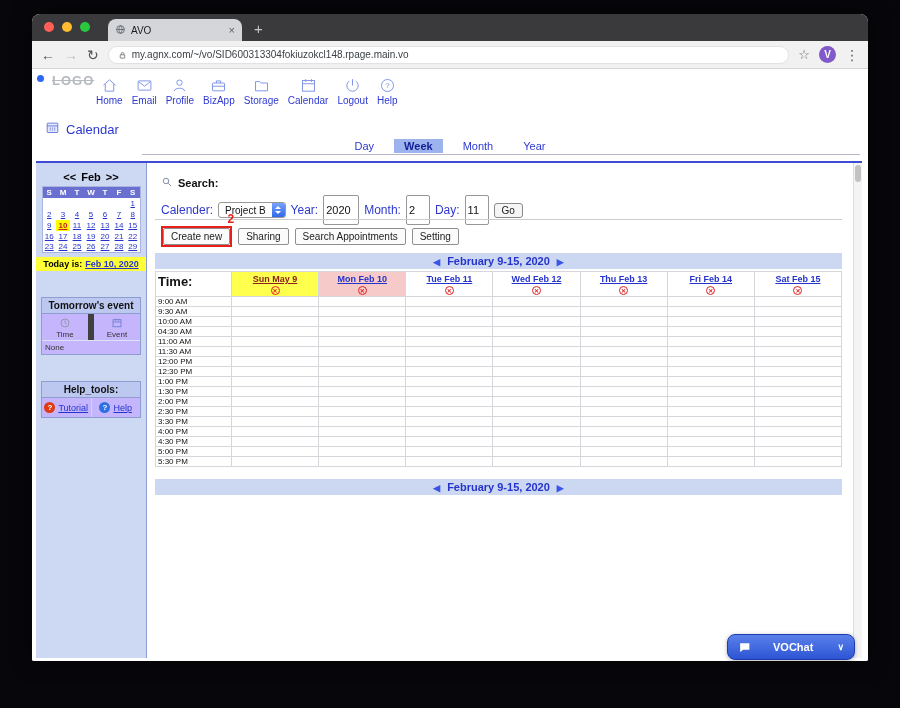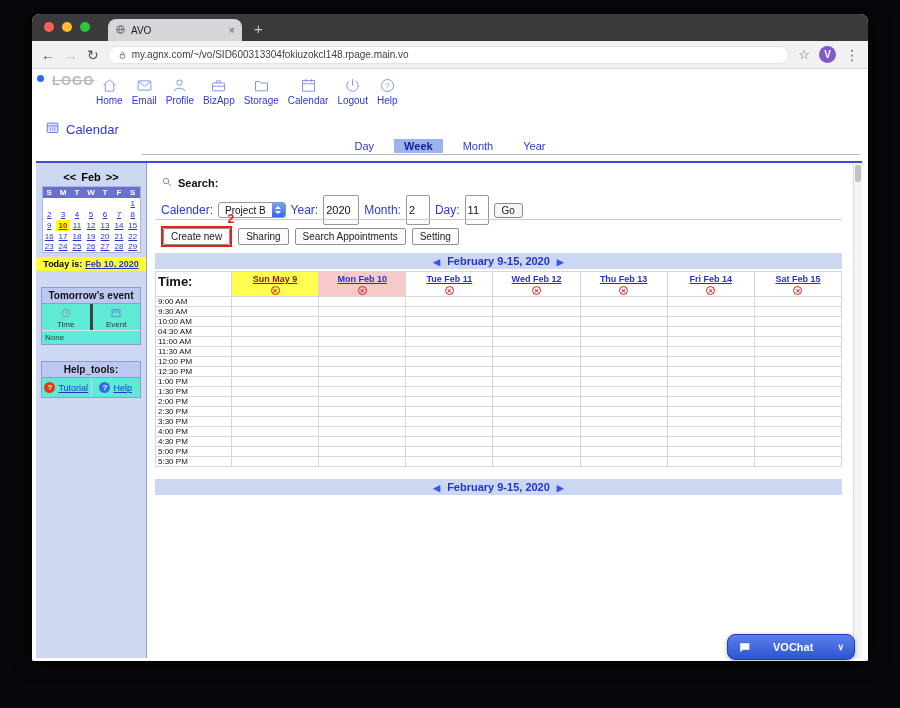--- a/index.html
+++ b/index.html
@@ -67,27 +67,27 @@
                border:1px solid #aab4de; }
   table.mini th { background:#6a70cf; color:#fff; font-size:8px; width:14px; height:11px; font-weight:bold; }
   table.mini td { width:14px; height:11px; text-align:center; font-size:8px; }
   table.mini td span { color:#2433cc; text-decoration:underline; }
   table.mini td.today { background:#ffff00; }
   table.mini td.today span { color:#c82020; font-weight:bold; }
   .today-row { margin-top:4px; background:#ffff38; text-align:center; font-size:9px;
                font-weight:bold; padding:2px 0; color:#000; }
   .today-date { color:#2433cc; text-decoration:underline; margin-left:3px; }
 
-  .side-sec { margin:16px 5px 0; border:1px solid #8f9ccf; background:#5eead4; }
+  .side-sec { margin:26px 5px 0; border:1px solid #8f9ccf; background:#c4b5fd; }
   .side-sec-head { background:#bcc8f0; font-size:10px; font-weight:bold; text-align:center;
                    padding:2px 0; color:#111; border-bottom:1px solid #8f9ccf; }
   .tm-body { display:flex; }
   .tm-cell { flex:1; display:flex; flex-direction:column; align-items:center;
              padding:3px 0 1px; font-size:8px; color:#333; gap:1px; }
-  .tm-cell:first-child { border-right:3px solid #404040; }
+  .tm-cell:first-child { border-right:6px solid #404040; }
   .tm-cell svg { width:12px; height:12px; fill:none; stroke-width:1.6; }
   .clock-ico { stroke:#8a8f98; }
   .event-ico { stroke:#6a7ad0; }
   .tm-none { font-size:8px; color:#333; padding:2px 2px 2px 3px; border-top:1px solid #dde3f5; }
   .ht-body { display:flex; }
   .ht-cell { flex:1; display:flex; align-items:center; justify-content:center;
              gap:3px; padding:4px 0; font-size:9px; }
   .ht-cell:first-child { border-right:1px solid #ccd4ee; }
   .ht-link { color:#2433cc; text-decoration:underline; cursor:pointer; }
   .q-ico { width:11px; height:11px; border-radius:50%; color:#fff; font-size:8px;

